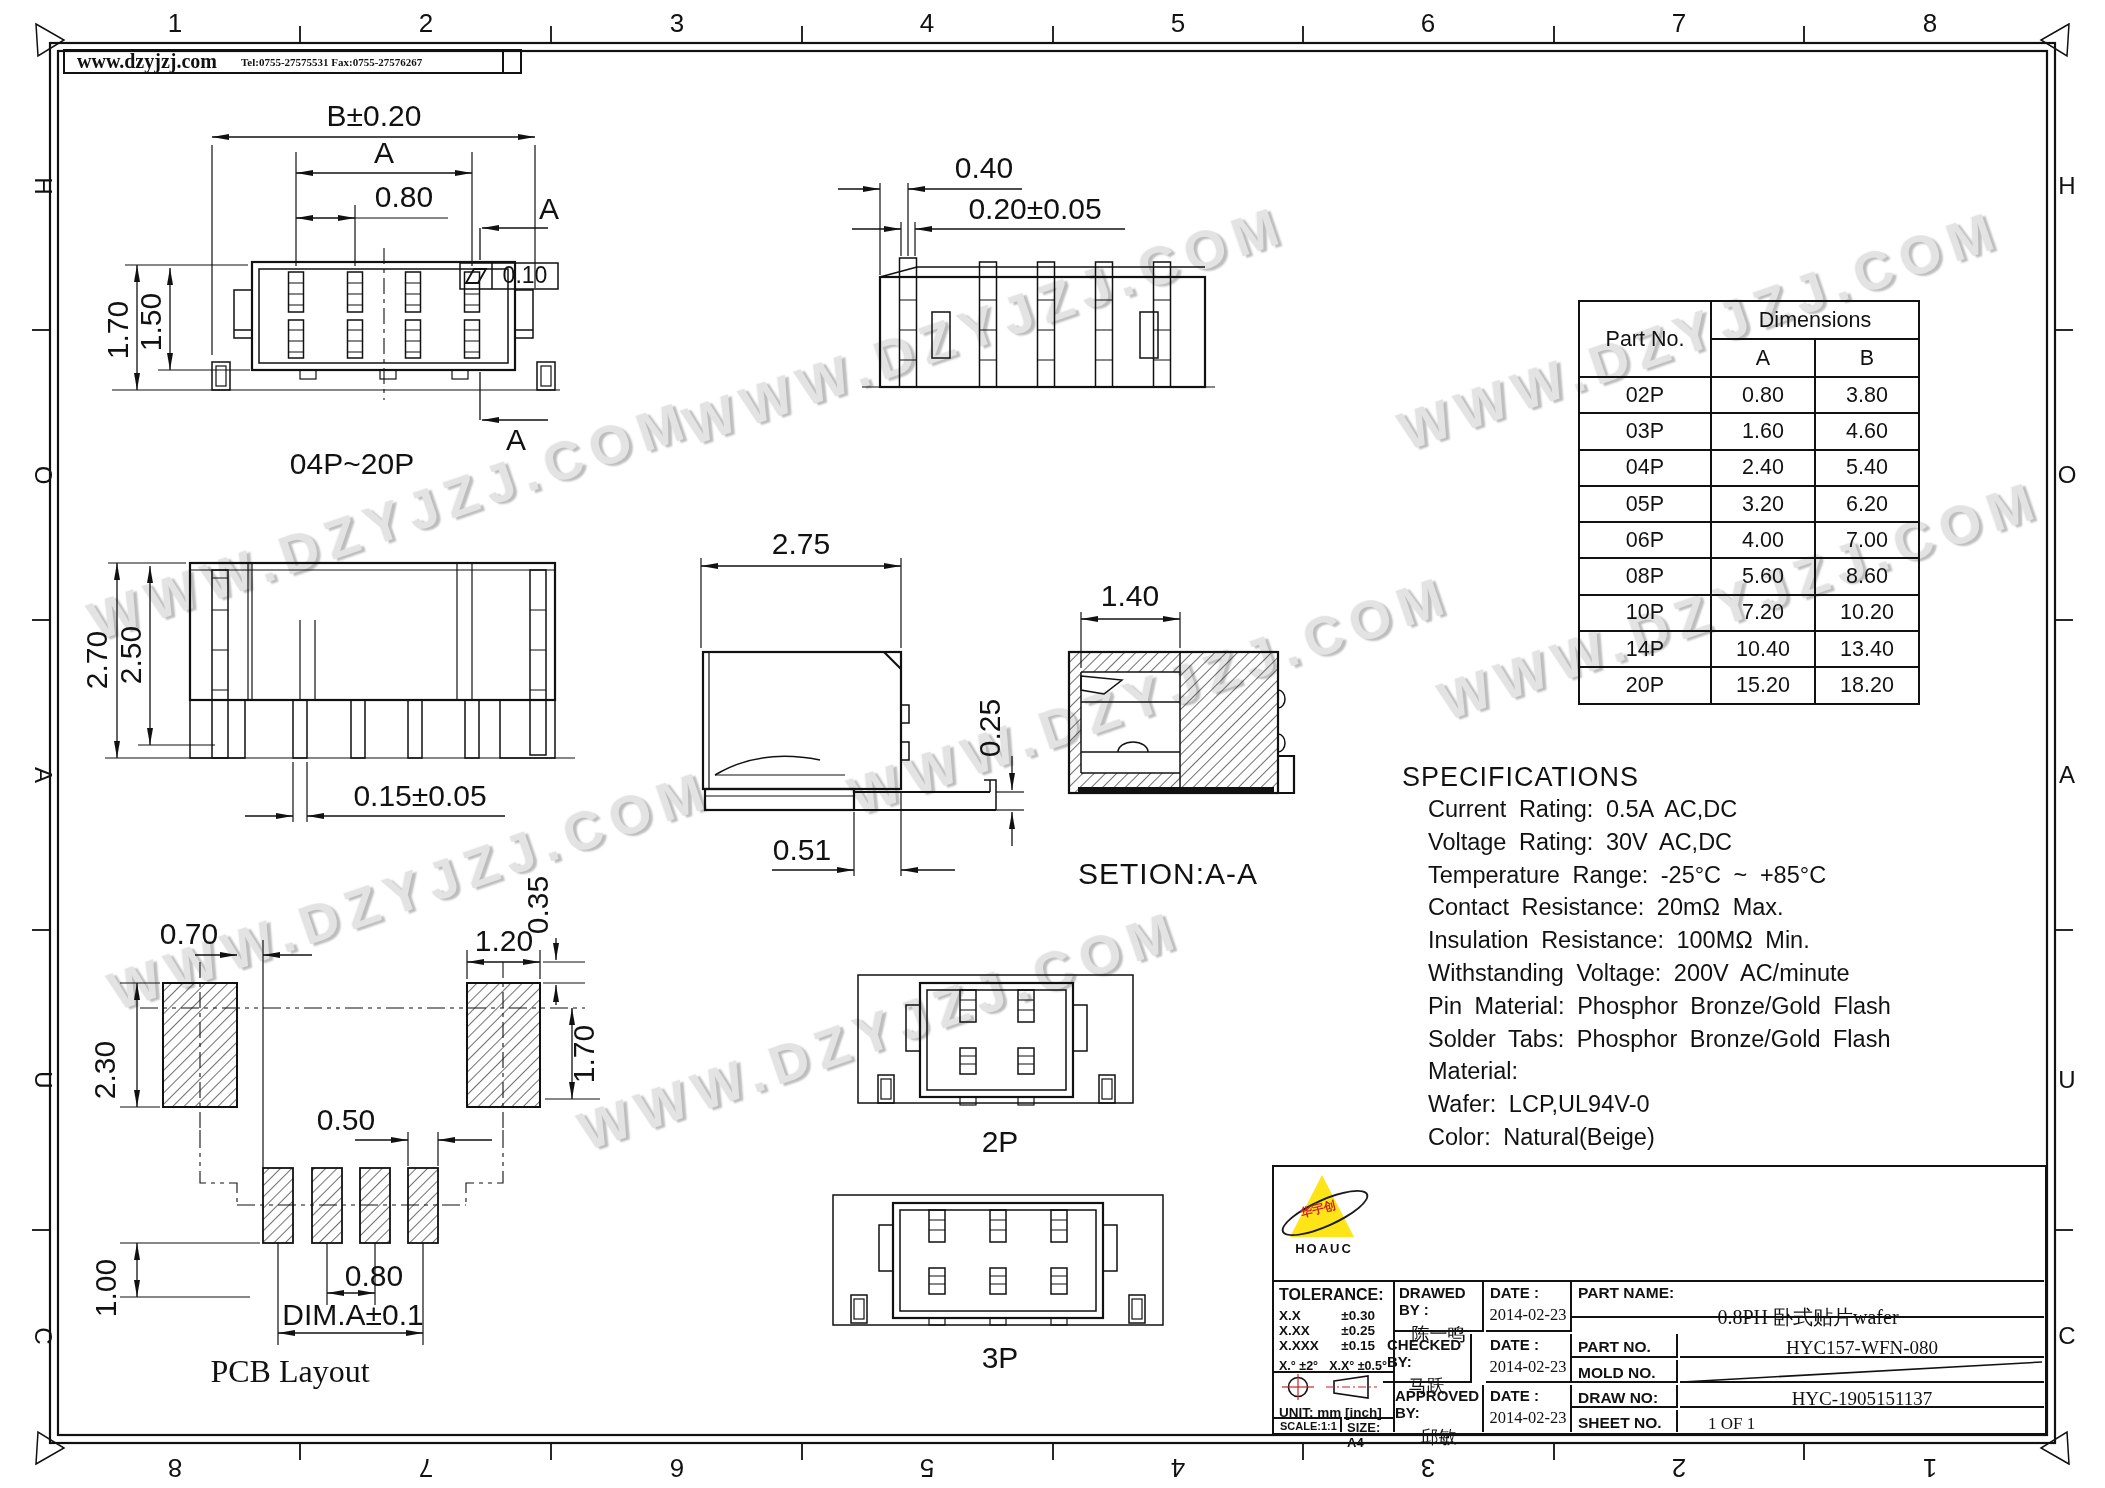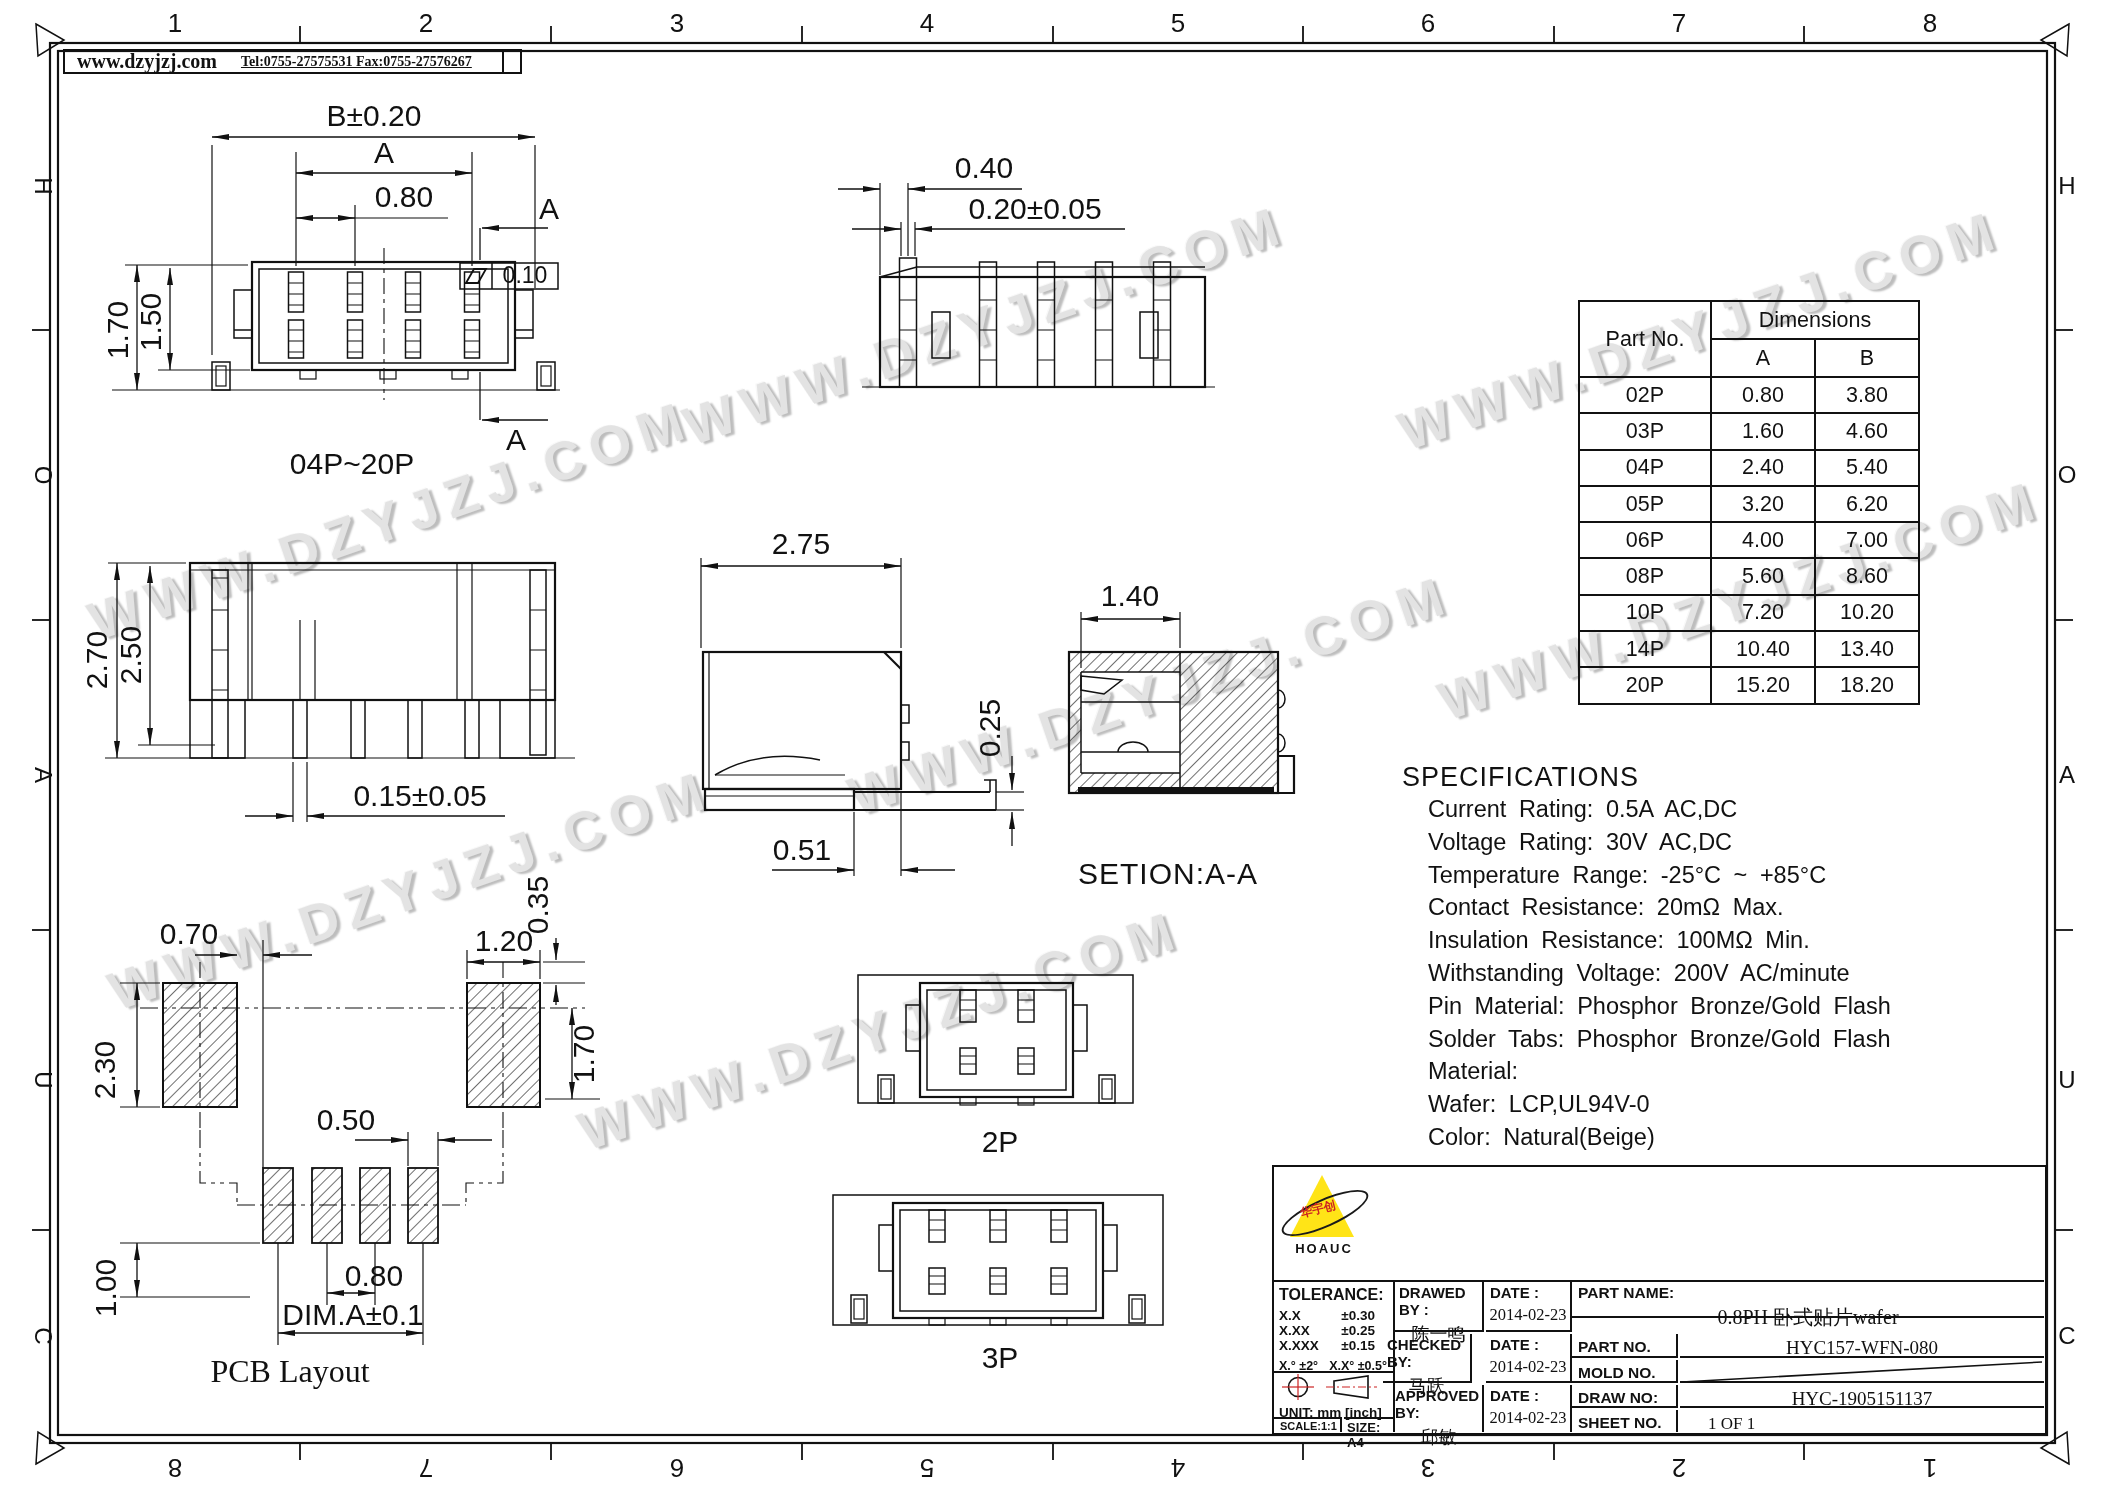--- a/index.html
+++ b/index.html
@@ -24,21 +24,21 @@
   
   .rnum{position:absolute;z-index:3;font-size:26px;width:40px;text-align:center;}
   .rnum.flip{transform:rotate(180deg);}
   .rlet{position:absolute;z-index:3;font-size:24px;width:30px;text-align:center;}
   .rlet.rot{transform:rotate(90deg);}
   
   #hbox{left:63px;top:49px;width:459px;height:25px;border:2px solid #111;z-index:3;
         display:flex;align-items:center;gap:24px;padding:0 0 0 12px;box-sizing:border-box;
         font-family:"Liberation Serif",serif;font-weight:bold;}
   #hbox .site{font-size:20px;}
-  #hbox .tel{font-size:14px;text-decoration:underline;}
+  #hbox .tel{font-size:11px;}
   #hbox .endcell{position:absolute;right:0;top:0;height:100%;width:16px;border-left:2px solid #111;}
   
   #dtab{left:1578px;top:300px;z-index:3;}
   #dtab table{border-collapse:collapse;table-layout:fixed;}
   #dtab th,#dtab td{border:2px solid #111;text-align:center;font-weight:normal;
         font-size:21.5px;padding:0;background:transparent;}
   #dtab .cpart{width:130px;}  #dtab .ca{width:102px;}  #dtab .cb{width:102px;}
   #dtab thead tr{height:38px;} #dtab tbody tr{height:36.3px;}
   
   #specs{left:1402px;top:762px;width:660px;z-index:3;}

